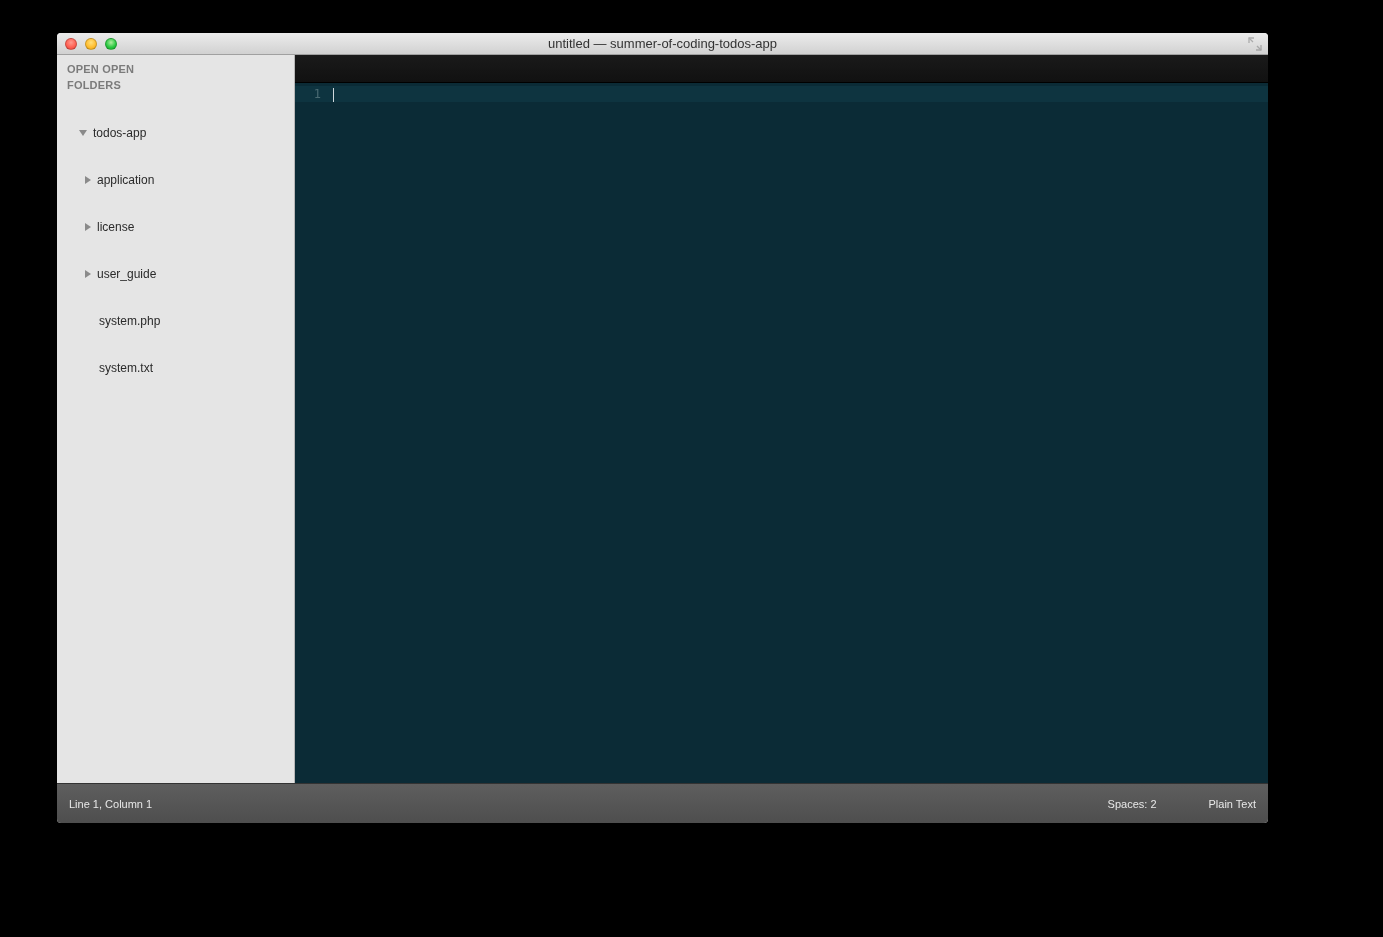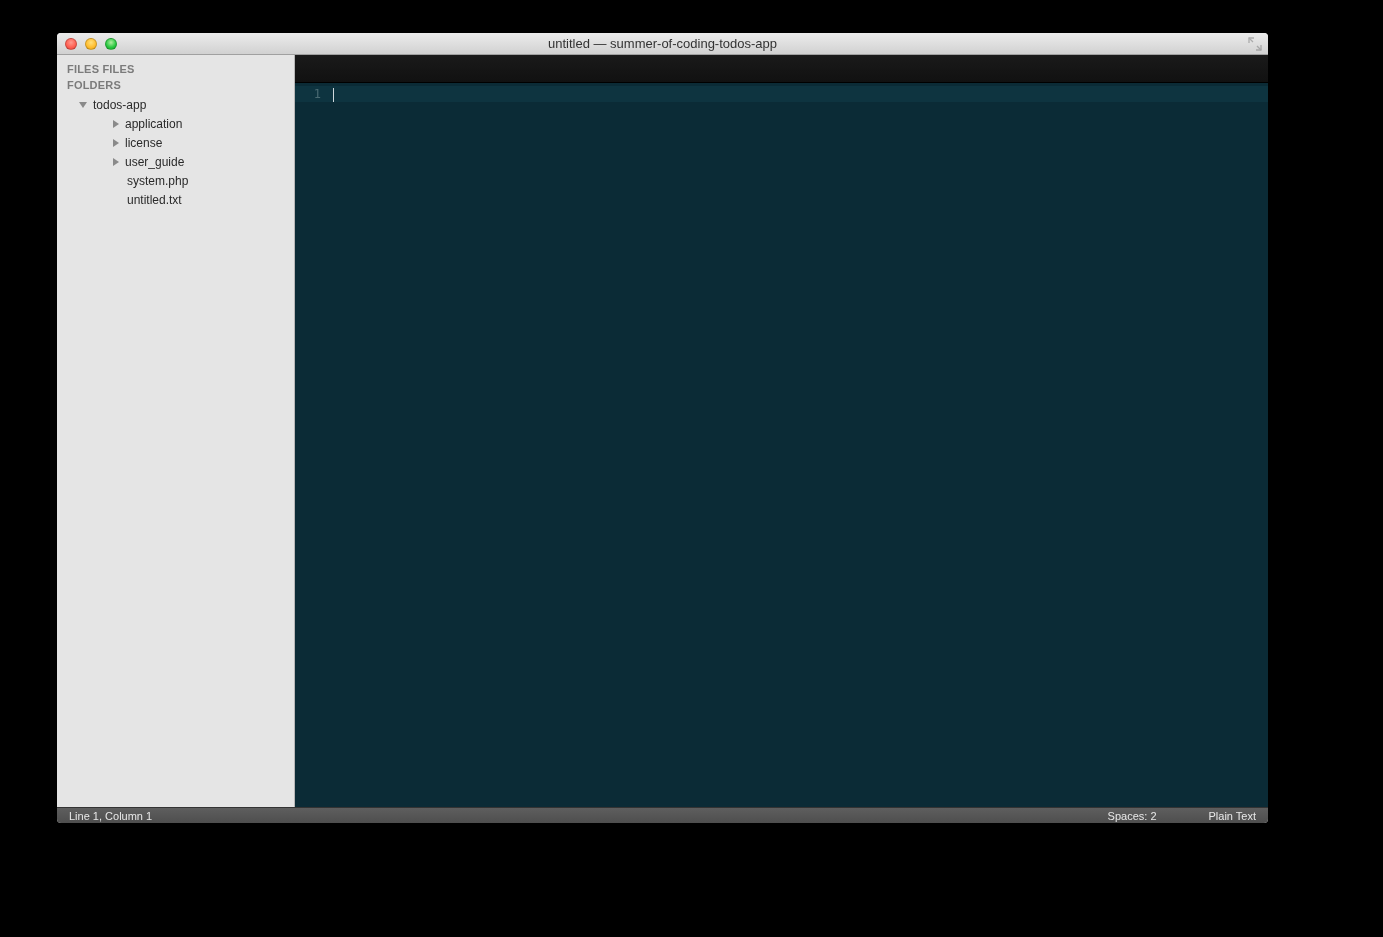--- a/index.html
+++ b/index.html
@@ -88,23 +88,24 @@
   }
   .tree { padding: 2px 0 0 0; }
   .tree-row {
     display: flex;
     align-items: center;
     height: 19px;
     padding-left: 10px;
     font-size: 12px;
     color: #2a2a2a;
     cursor: default;
+    margin-top: 28px;
   }
   .tree-row.depth1 { padding-left: 22px; }
-  .tree-row.depth2 { padding-left: 56px; }
+  .tree-row.depth2 { padding-left: 28px; }
   .disclosure {
     width: 0; height: 0;
     margin-right: 6px;
     flex-shrink: 0;
   }
   .disclosure.down {
     border-left: 4px solid transparent;
     border-right: 4px solid transparent;
     border-top: 6px solid #8a8a8a;
   }
@@ -166,21 +167,21 @@
   }
   .cursor {
     display: inline-block;
     width: 1px;
     height: 14px;
     background: #cfd8dc;
     margin-left: 2px;
     vertical-align: middle;
   }
   .statusbar {
-    height: 16px;
+    height: 40px;
     background: linear-gradient(to bottom, #5e5e5e, #4e4e4e);
     border-top: 1px solid #333;
     display: flex;
     align-items: center;
     justify-content: space-between;
     padding: 0 12px;
     color: #e8e8e8;
     font-size: 11px;
     flex-shrink: 0;
   }
@@ -205,21 +206,21 @@
       <svg viewBox="0 0 14 14">
           <path d="M1 6 L1 1 L6 1 M8 13 L13 13 L13 8" stroke="#777" stroke-width="1.3" fill="none"></path>
           <path d="M1 1 L5 5 M13 13 L9 9" stroke="#777" stroke-width="1.3"></path>
         </svg>
     </div>
   </div>
 
   <div class="body">
 
     <div class="sidebar">
-      <div class="section-header">FILES FILES</div>
+      <div class="section-header">OPEN OPEN</div>
       <div class="section-header">FOLDERS</div>
 
       <div class="tree">
         <div class="tree-row depth1">
           <span class="disclosure down"></span>
           <span>todos-app</span>
         </div>
         <div class="tree-row depth2">
           <span class="disclosure right"></span>
           <span>application</span>
@@ -231,21 +232,21 @@
         <div class="tree-row depth2">
           <span class="disclosure right"></span>
           <span>user_guide</span>
         </div>
         <div class="tree-row depth2">
           <span class="disclosure none"></span>
           <span>system.php</span>
         </div>
         <div class="tree-row depth2">
           <span class="disclosure none"></span>
-          <span>untitled.txt</span>
+          <span>system.txt</span>
         </div>
       </div>
     </div>
 
     <div class="editor-area">
       <div class="tab-bar"></div>
       <div class="editor-body">
         <div class="gutter">
           <div class="line-number">1</div>
         </div>

